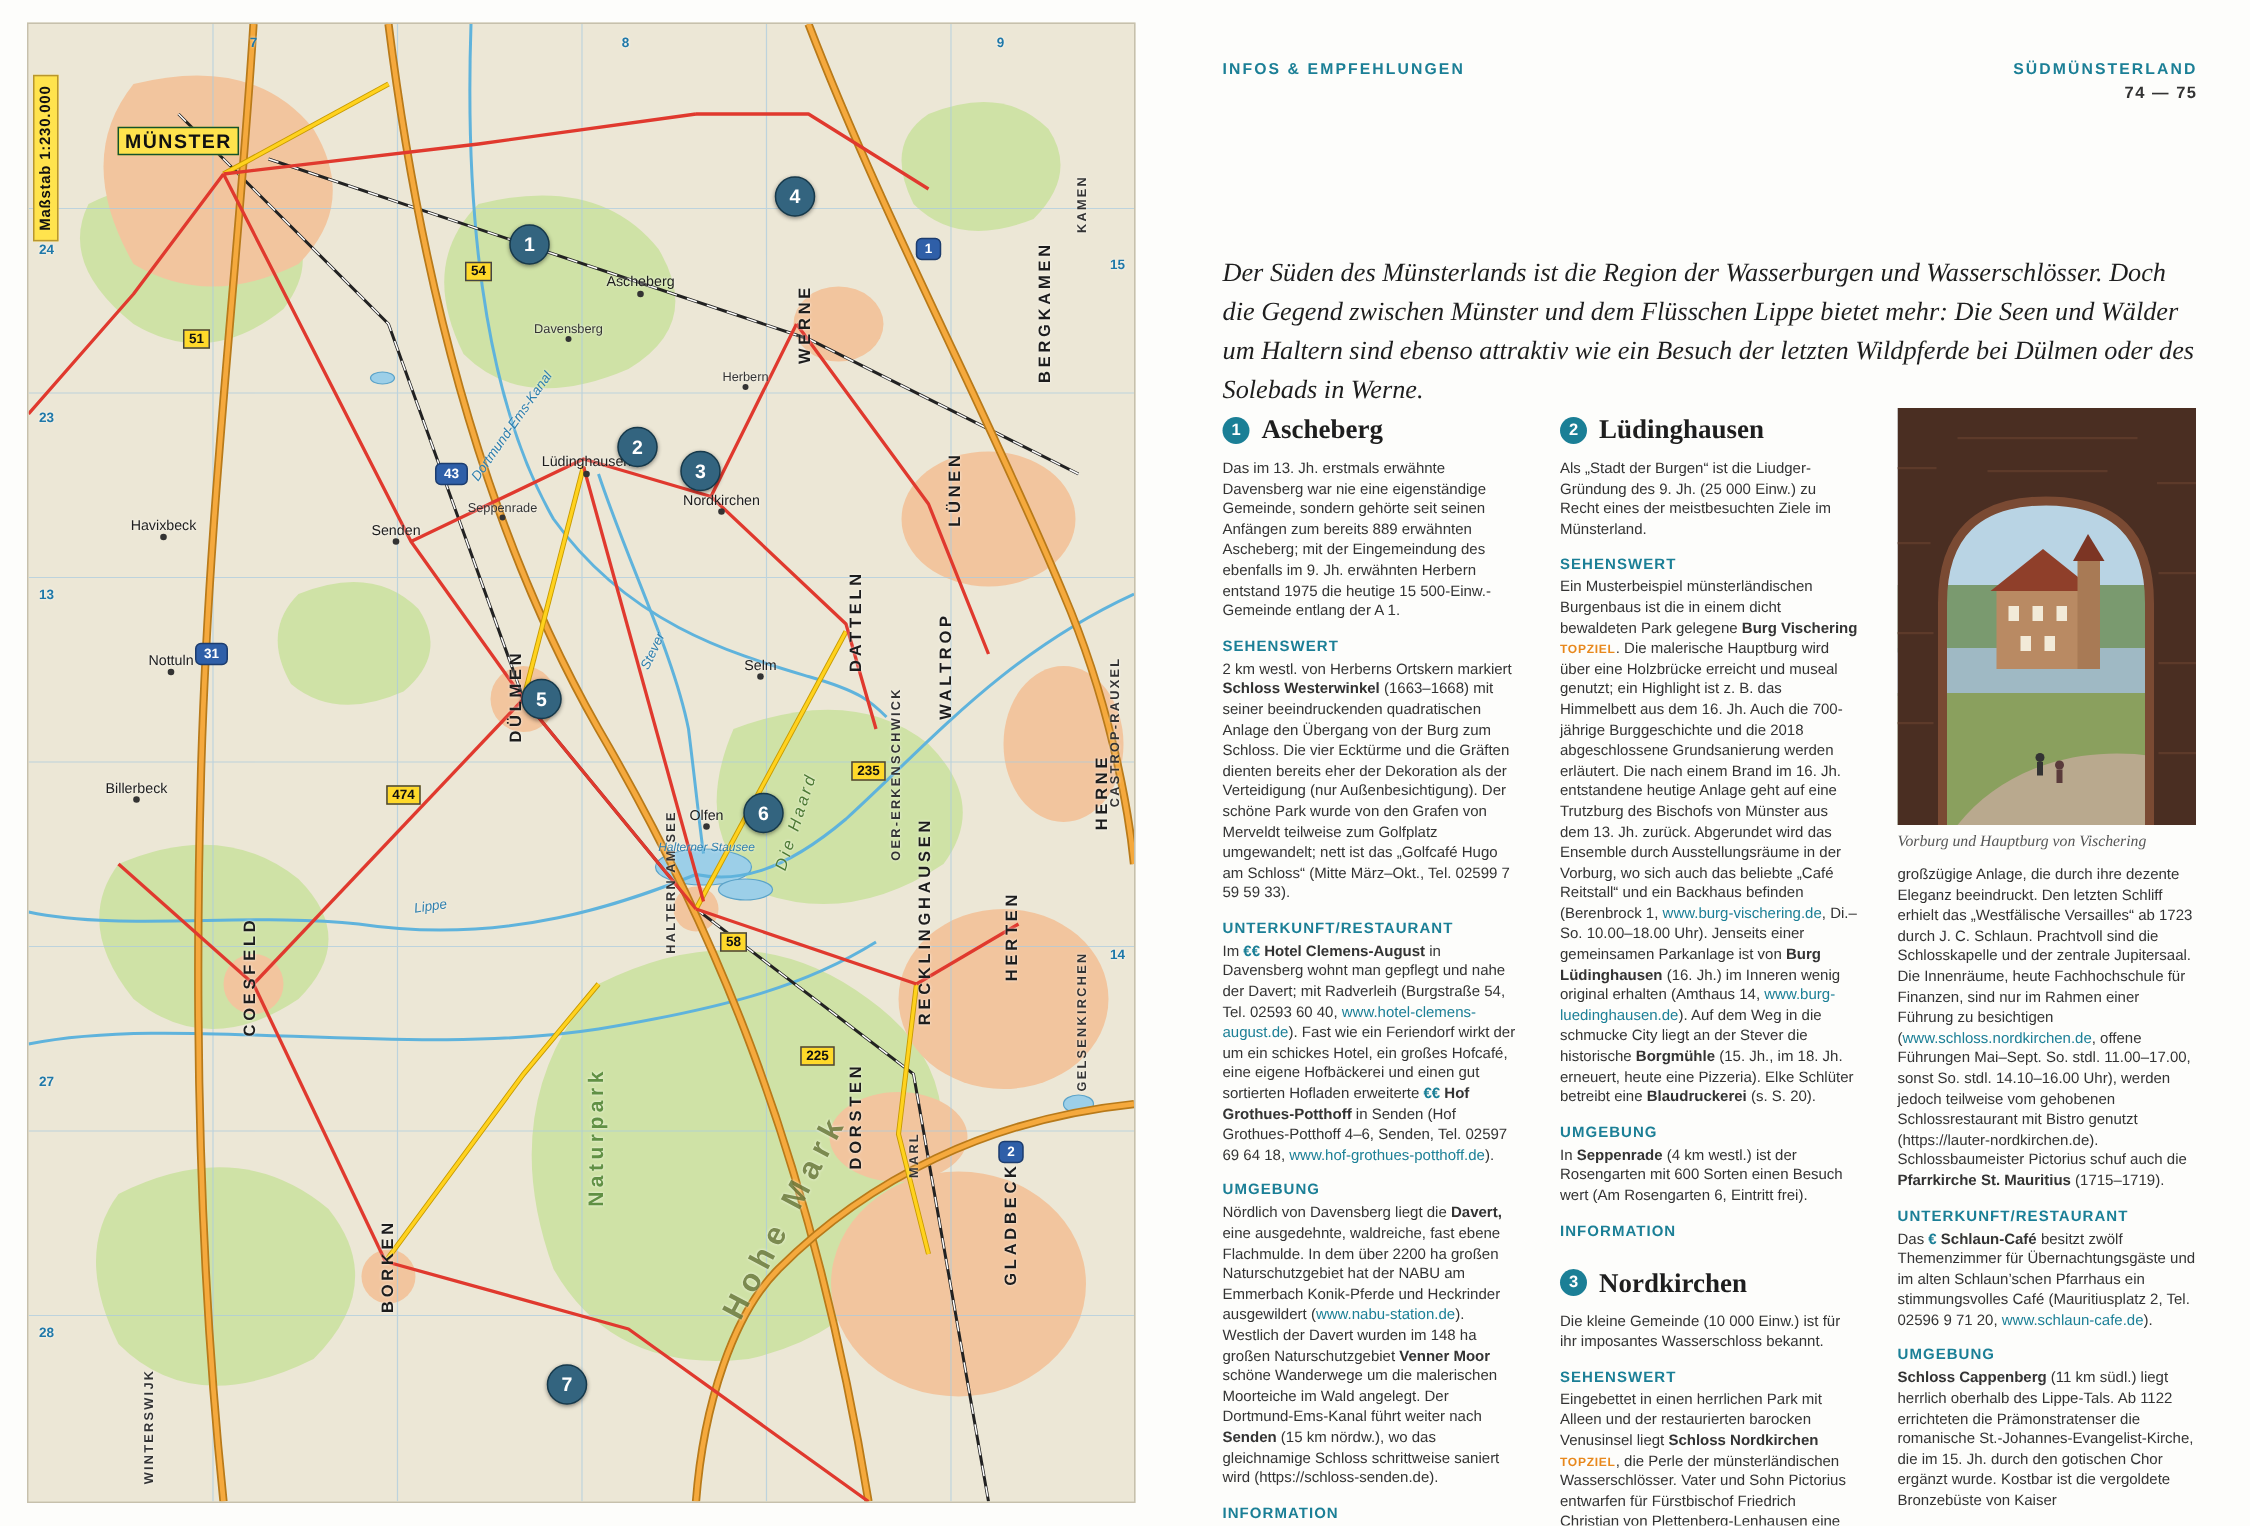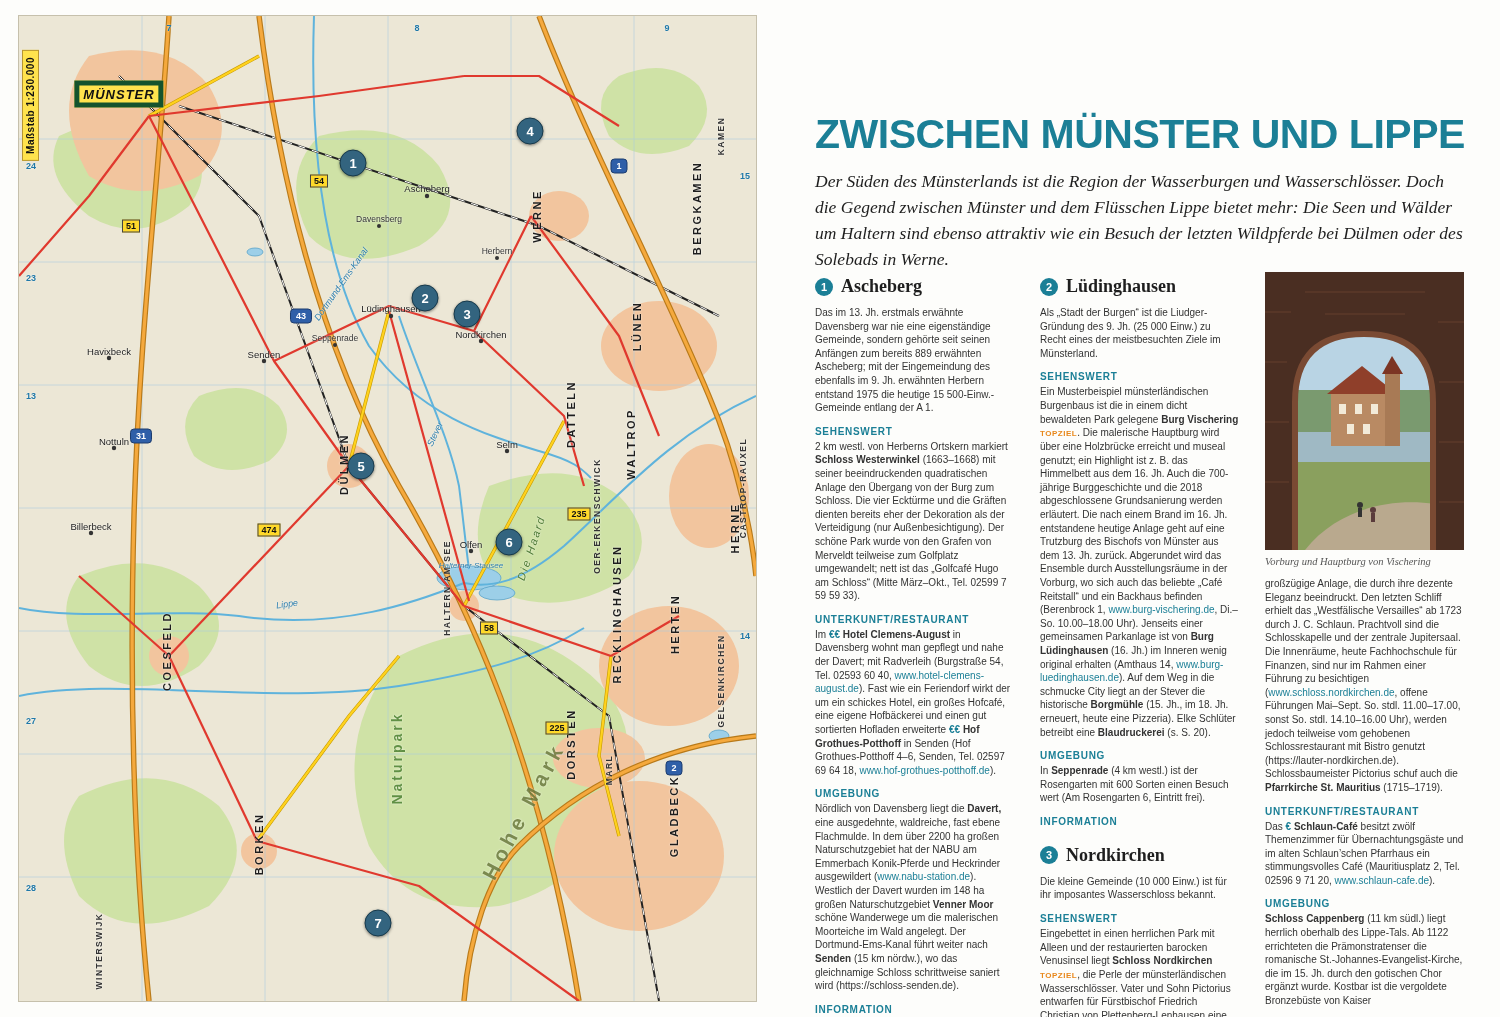--- a/index.html
+++ b/index.html
@@ -6,21 +6,21 @@
   body{width:1500px;height:1017px;background:#fdfdfb;font-family:"Liberation Sans",sans-serif;position:relative;overflow:hidden;color:#333;}
 
   
   .map-page{position:absolute;left:18px;top:15px;width:737px;height:985px;}
   .map{position:relative;width:100%;height:100%;background:#ece7d6;border:1px solid #c6c0ac;overflow:hidden;}
   .map svg{position:absolute;left:0;top:0;}
   .scale-strip{position:absolute;left:3px;top:34px;background:#ffe34d;border:1px solid #b8962f;color:#111;
     font-size:10px;font-weight:bold;padding:6px 2px;writing-mode:vertical-rl;transform:rotate(180deg);letter-spacing:.5px;z-index:6;}
   .map-label{position:absolute;transform:translate(-50%,-50%);white-space:nowrap;z-index:4;color:#222;text-shadow:0 0 2px rgba(255,255,255,.9);}
   .ml-major{font-size:13px;font-weight:bold;letter-spacing:1px;}
-  .hl{background:#ffe34d;border:5px solid #14532d;padding:1px 4px;color:#111;text-shadow:none;font-style:italic;}
+  .hl{background:#ffe34d;border:1px solid #14532d;padding:1px 4px;color:#111;text-shadow:none;}
   .ml-city{font-size:11px;font-weight:bold;letter-spacing:2.5px;color:#1d1d1d;}
   .ml-city-sm{font-size:8.5px;font-weight:bold;letter-spacing:1.5px;color:#333;}
   .ml-town{font-size:9.5px;color:#1d1d1d;}
   .ml-town-sm{font-size:8.5px;color:#333;}
   .ml-area{font-size:21px;font-weight:bold;color:#6d7b40;letter-spacing:5px;opacity:.85;}
   .ml-park{font-size:14px;font-weight:bold;color:#55883a;letter-spacing:3px;opacity:.9;}
   .ml-areagreen{font-size:11px;font-style:italic;color:#4d7a34;letter-spacing:2px;}
   .ml-water{font-size:9px;font-style:italic;color:#2e7fae;}
   .ml-water-sm{font-size:8px;font-style:italic;color:#2e7fae;}
   .ml-grid{font-size:9px;font-weight:bold;color:#1f78a8;}
@@ -241,35 +241,41 @@
         <div class="map-label ml-grid" style="left: 726px; top: 620px;">14</div>
         <div class="badge badge-mw" style="left: 600px; top: 150px;">1</div>
         <div class="badge badge-mw" style="left: 282px; top: 300px;">43</div>
         <div class="badge badge-mw" style="left: 655px; top: 752px;">2</div>
         <div class="badge badge-mw" style="left: 122px; top: 420px;">31</div>
         <div class="badge badge-b" style="left: 112px; top: 210px;">51</div>
         <div class="badge badge-b" style="left: 300px; top: 165px;">54</div>
         <div class="badge badge-b" style="left: 470px; top: 612px;">58</div>
         <div class="badge badge-b" style="left: 560px; top: 498px;">235</div>
         <div class="badge badge-b" style="left: 250px; top: 470px; margin-top: 44px;">474</div>
-        <div class="badge badge-b" style="left: 538px; top: 688px; margin-top: 24px;">225</div>
+        <div class="badge badge-b" style="left: 526px; top: 688px;">225</div>
         <div class="marker" style="left: 334px; top: 147px;">1</div>
         <div class="marker" style="left: 406px; top: 282px;">2</div>
         <div class="marker" style="left: 448px; top: 298px;">3</div>
         <div class="marker" style="left: 511px; top: 115px;">4</div>
         <div class="marker" style="left: 342px; top: 450px;">5</div>
         <div class="marker" style="left: 490px; top: 526px;">6</div>
         <div class="marker" style="left: 359px; top: 907px;">7</div>
       </div>
   </div>
 </div>
 
 <div class="text-page">
-
-  <h1 class="page-title">ZWISCHEN MÜNSTER UND LIPPE</h1>
+  <div class="page-head">
+    <div class="head-left">INFOS &amp; EMPFEHLUNGEN</div>
+    <div class="head-right">
+      <div class="head-region">SÜDMÜNSTERLAND</div>
+      <div class="page-nums">74 — 75</div>
+    </div>
+  </div>
+
   <p class="intro">Der Süden des Münsterlands ist die Region der Wasserburgen und Wasserschlösser. Doch die Gegend zwischen Münster und dem Flüsschen Lippe bietet mehr: Die Seen und Wälder um Haltern sind ebenso attraktiv wie ein Besuch der letzten Wildpferde bei Dülmen oder des Solebads in Werne.</p>
 
   <div class="columns">
     <div class="col">
         <div class="section-head">
           <span class="num">1</span>
           <span class="sec-title">Ascheberg</span>
         </div>
         <p class="body"><span>Das im 13. Jh. erstmals erwähnte Davensberg war nie eine eigenständige Gemeinde, sondern gehörte seit seinen Anfängen zum bereits 889 erwähnten Ascheberg; mit der Eingemeindung des ebenfalls im 9. Jh. erwähnten Herbern entstand 1975 die heutige 15 500-Einw.-Gemeinde entlang der A 1.</span></p>
         <h4 class="sub">SEHENSWERT</h4>

